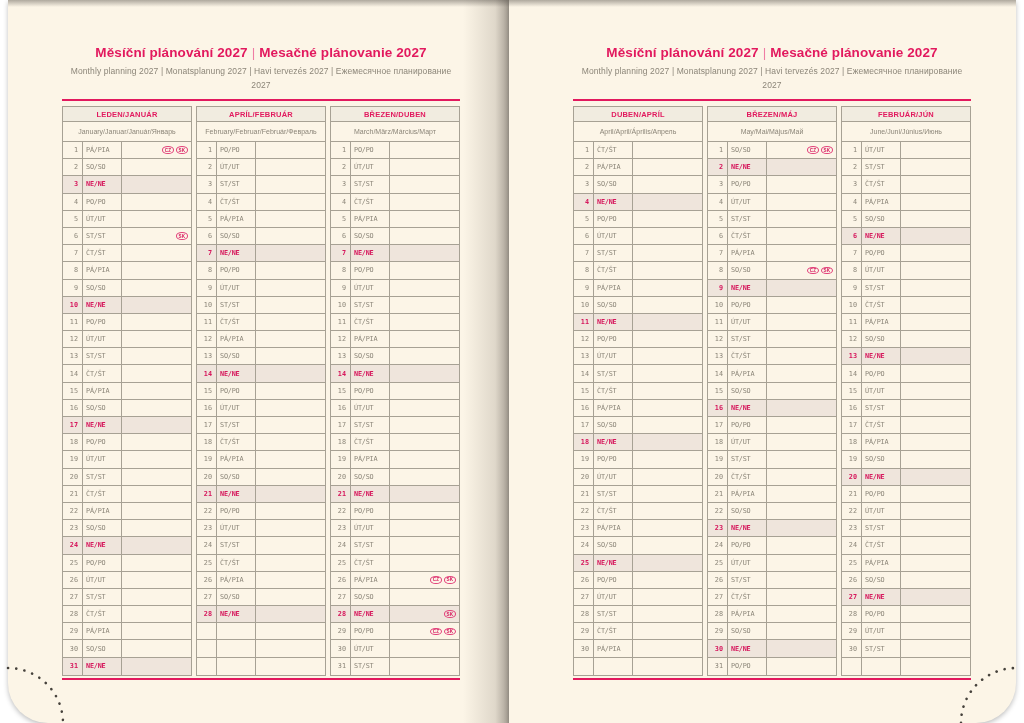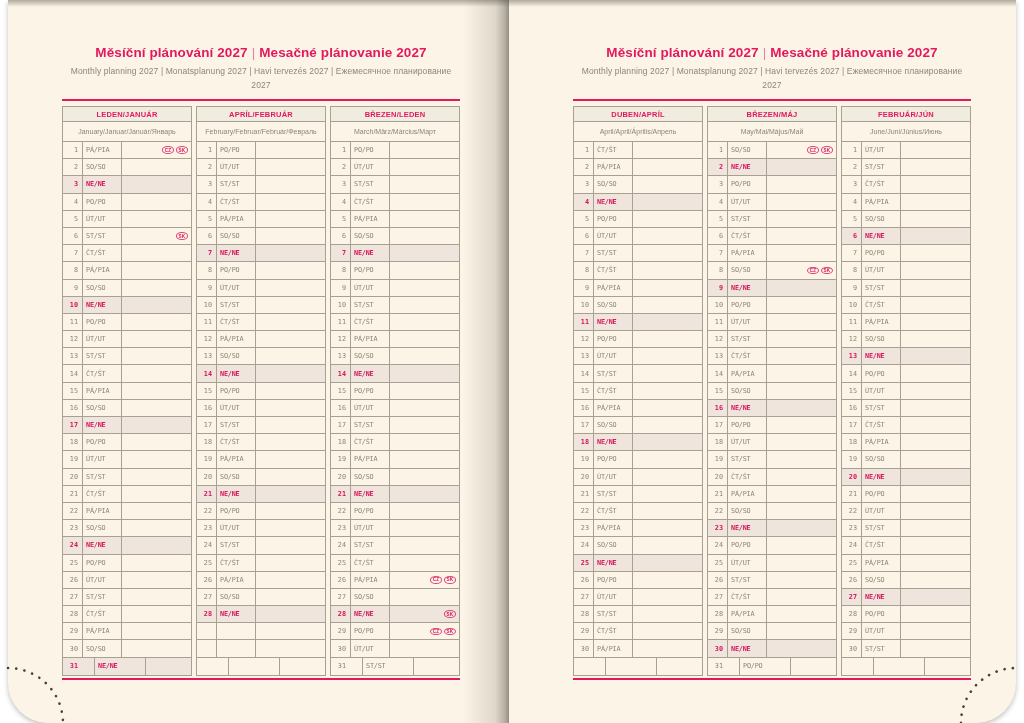--- a/index.html
+++ b/index.html
@@ -37,21 +37,21 @@
   .months { margin-top:5px; display:flex; justify-content:space-between; }
   .month { width:130px; border:1px solid #a7a194; background:#fcf5e7; }
   .m-head { height:15px; display:flex; align-items:center; justify-content:center;
             background:#f1ece0; border-bottom:1px solid #a7a194;
             color:#e2195e; font-size:7.5px; font-weight:bold; letter-spacing:.2px; }
   .m-langs { height:20px; display:flex; align-items:center; justify-content:center;
              border-bottom:1px solid #a7a194; color:#8c8679; font-size:7px; }
   .row { display:grid; grid-template-columns:19px 39px auto; height:17.2px;
          border-bottom:1px solid #a7a194;
          font-family:"DejaVu Sans Mono", monospace; font-size:6.8px; color:#8c8679; }
-  .row:last-child { border-bottom:none;gap:12px; }
+  .row:last-child { border-bottom:none; }
   .row > div { display:flex; align-items:center; }
   .row > div + div { border-left:1px solid #a7a194; }
   .c-num  { justify-content:flex-end; padding-right:4px; }
   .c-day  { padding-left:3px; letter-spacing:-.2px; }
   .c-note { justify-content:flex-end; padding-right:3px; gap:2px; }
   .row.sunday { background:#efe5dc; }
   .row.sunday .c-num, .row.sunday .c-day { color:#d6175c; font-weight:bold; }
 
   .badge { display:inline-flex; align-items:center; justify-content:center;
            min-width:12px; height:7.5px; border:1px solid #e2407a; border-radius:6px/3.8px;
@@ -391,21 +391,21 @@
               <div class="c-day"></div>
               <div class="c-note"></div>
             </div>
             <div class="row">
               <div class="c-num"></div>
               <div class="c-day"></div>
               <div class="c-note"></div>
             </div>
           </div>
           <div class="month">
-            <div class="m-head">BŘEZEN/LEDEN</div>
+            <div class="m-head">BŘEZEN/DUBEN</div>
             <div class="m-langs">March/März/Március/Март</div>
             <div class="row">
               <div class="c-num">1</div>
               <div class="c-day">PO/PO</div>
               <div class="c-note"></div>
             </div>
             <div class="row">
               <div class="c-num">2</div>
               <div class="c-day">ÚT/UT</div>
               <div class="c-note"></div>

